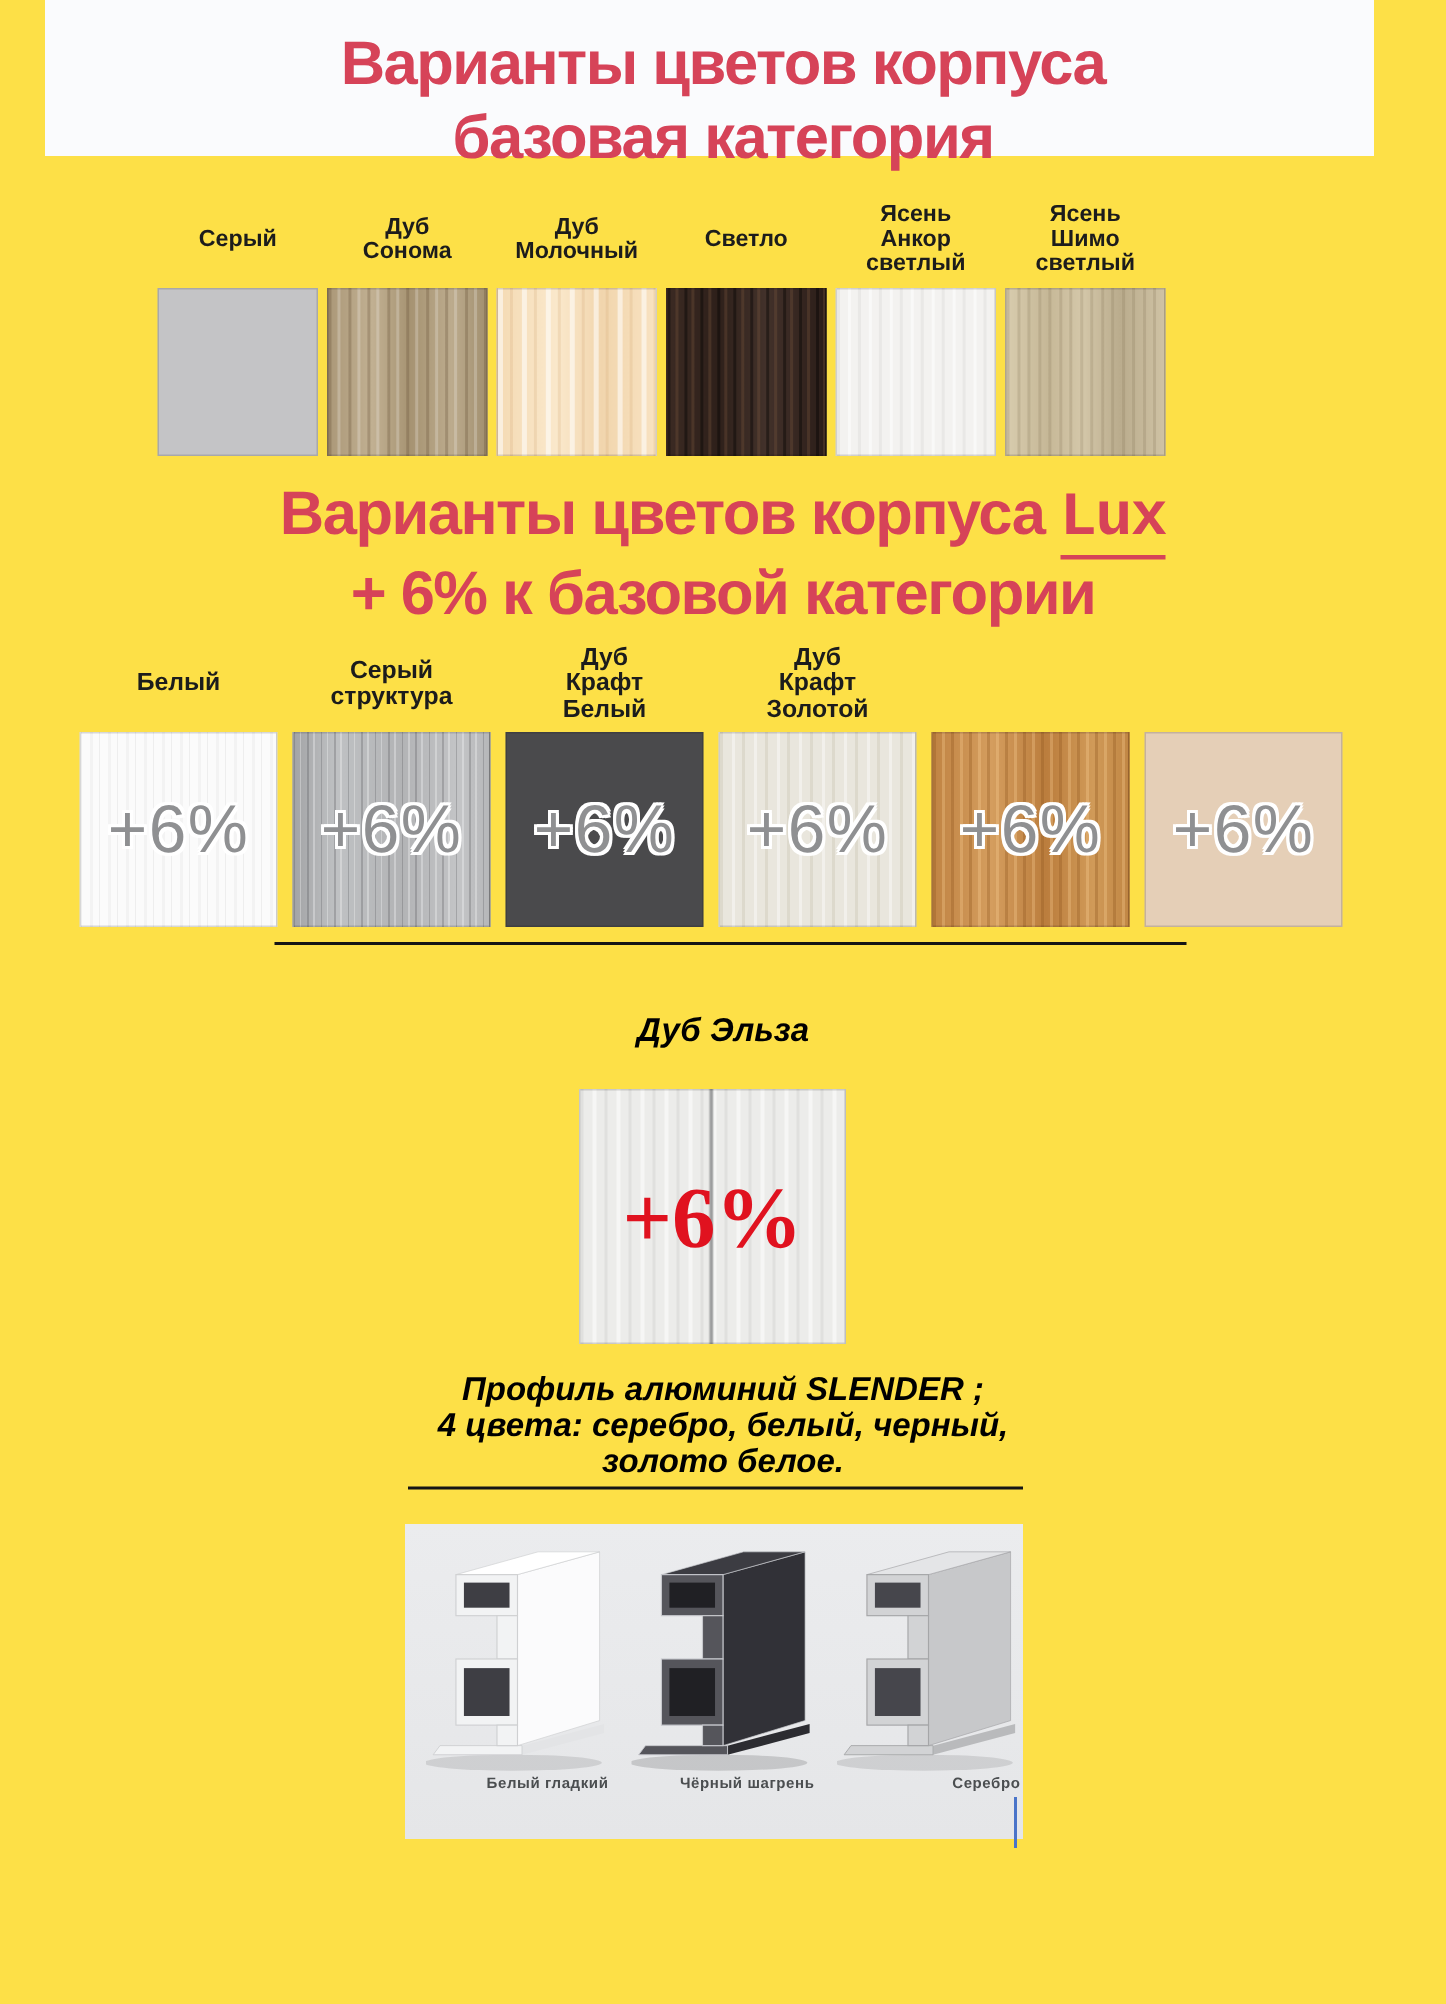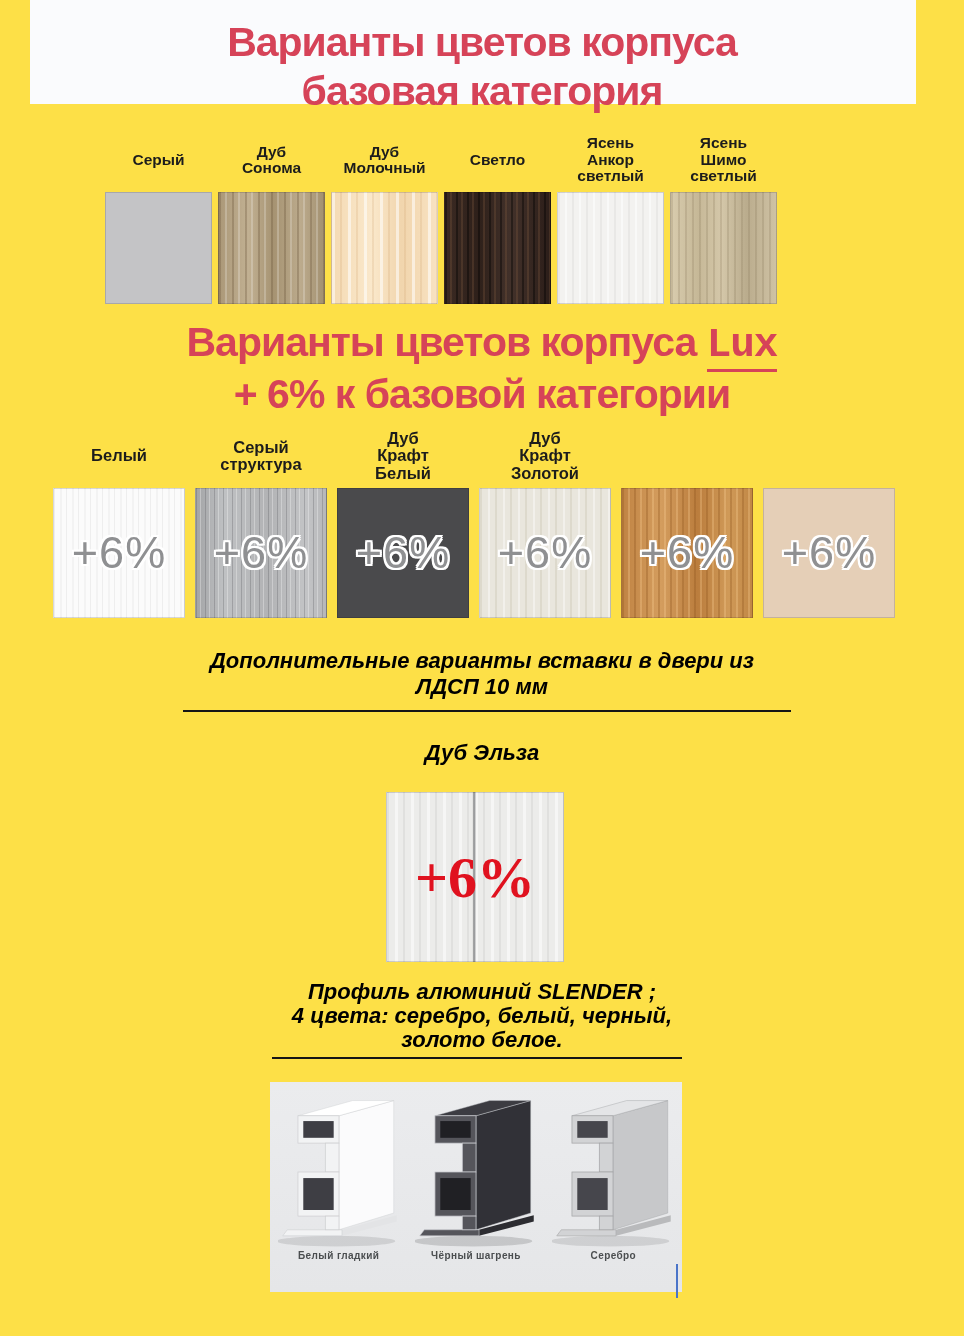--- a/index.html
+++ b/index.html
@@ -48,33 +48,33 @@
   .tx-kraftgold{background-image:repeating-linear-gradient(90deg,rgba(143,86,30,.32) 0 2px,rgba(0,0,0,0) 2px 6px,rgba(255,214,156,.28) 6px 8px,rgba(0,0,0,0) 8px 12px),linear-gradient(90deg,#c08343,#d49d5e 30%,#bb7d3d 58%,#d09a58 82%,#c18745);}
   .tx-elza{background-image:linear-gradient(90deg,rgba(0,0,0,0) 0 48.5%,rgba(90,92,95,.55) 49.2% 49.9%,rgba(0,0,0,0) 50.6%),repeating-linear-gradient(90deg,rgba(0,0,0,.05) 0 2px,rgba(0,0,0,0) 2px 8px,rgba(255,255,255,.5) 8px 11px,rgba(0,0,0,0) 11px 16px);}
   .tx-flat{}
 
   
   .note{font-weight:bold;font-style:italic;font-size:22px;line-height:26px;
         text-align:center;color:#000;}
   #insert-heading{margin-top:30px;}
   .rule{border:none;border-top:2px solid #151515;margin:0;}
   #rule1{margin-top:10px;margin-left:183px;width:608px;}
-  #elza-name{margin-top:28px;font-style:italic;}
+  #elza-name{margin-top:44px;font-style:italic;}
   #elza-swatch{margin-top:26px;margin-left:386px;width:178px;height:170px;
                border:1px solid rgba(0,0,0,.15);box-sizing:border-box;
                display:flex;align-items:center;justify-content:center;}
   .red-badge{font-family:"Liberation Serif",serif;font-weight:bold;font-size:58px;}
   #profile-text{margin-top:18px;line-height:24px;}
   #rule2{margin-top:5px;margin-left:272px;width:410px;}
 
   
   #photo{position:relative;margin-top:23px;margin-left:270px;width:412px;height:210px;
          background:linear-gradient(#ebecee,#e5e6e8);display:flex;justify-content:space-around;
          align-items:flex-start;padding-top:14px;box-sizing:border-box;}
-  .profile-col{display:flex;flex-direction:column;align-items:center;width:134px;}
+  .profile-col{display:flex;flex-direction:column;align-items:flex-end;width:134px;}
   .profile-col svg{width:122px;height:152px;}
   .profile-label{margin-top:2px;font-size:10px;font-weight:bold;color:#4b4e50;letter-spacing:.4px;}
   .profile-white{--front:#f2f3f4;--slab:#fbfbfc;--top:#ffffff;--hole:#3e3e44;--foot:#e3e4e6;--edge:#cfd0d2;}
   .profile-silver{--front:#d2d3d5;--slab:#c7c8ca;--top:#e4e5e7;--hole:#46464c;--foot:#b9babc;--edge:#a5a6a8;}
   .profile-black{--front:#55555b;--slab:#313137;--top:#3c3c42;--hole:#202024;--foot:#2c2c31;--edge:#c6c7cc;}
   .caret-line{position:absolute;right:4px;bottom:-6px;width:2px;height:34px;background:#4a74c9;}
 </style>
 </head>
 <body>
 
@@ -141,24 +141,20 @@
       <span class="plus-badge" style="color: rgb(143, 144, 146);">+6%</span>
       </div>
     <div class="swatch tx-kraftgold" style="background-color: rgb(200, 145, 79);">
       <span class="plus-badge" style="color: rgb(143, 144, 146);">+6%</span>
       </div>
     <div class="swatch tx-flat" style="background-color: rgb(229, 207, 183);">
       <span class="plus-badge" style="color: rgb(143, 144, 146);">+6%</span>
       </div>
   </div>
 
-  <div id="insert-heading" class="note">
-    <div>Дополнительные варианты вставки в двери из</div>
-    <div>ЛДСП 10 мм</div>
-  </div>
   <hr id="rule1" class="rule">
 
   <div id="elza-name" class="note">Дуб Эльза</div>
 
   <div id="elza-swatch" class="tx-elza" style="background-color: rgb(236, 236, 234);">
     <span class="red-badge" style="color: rgb(224, 18, 31);">+6%</span>
   </div>
 
   <div id="profile-text" class="note">
     <div>Профиль алюминий SLENDER ;</div>

